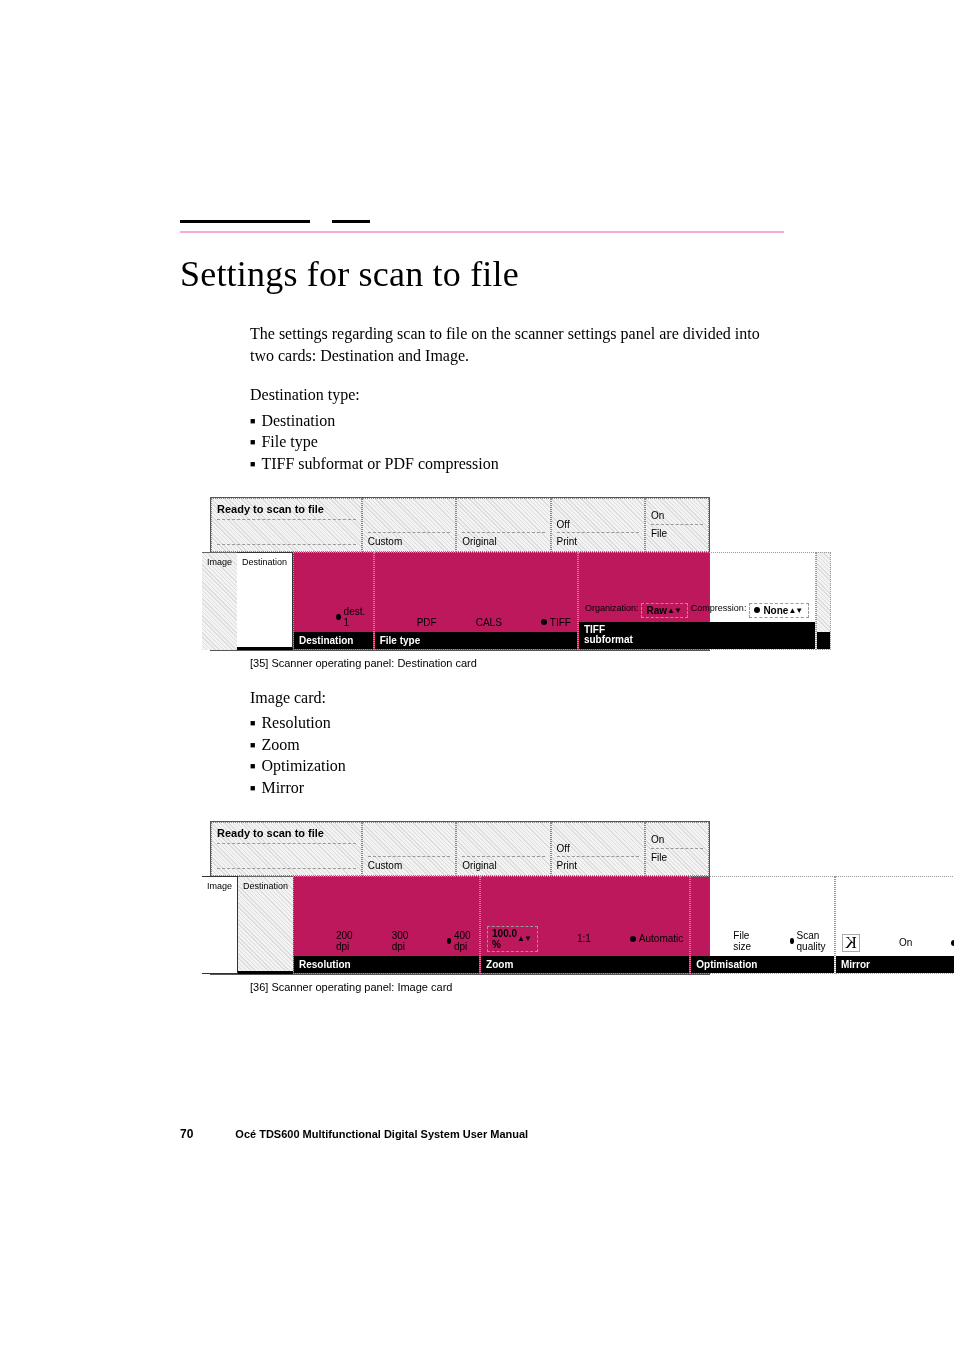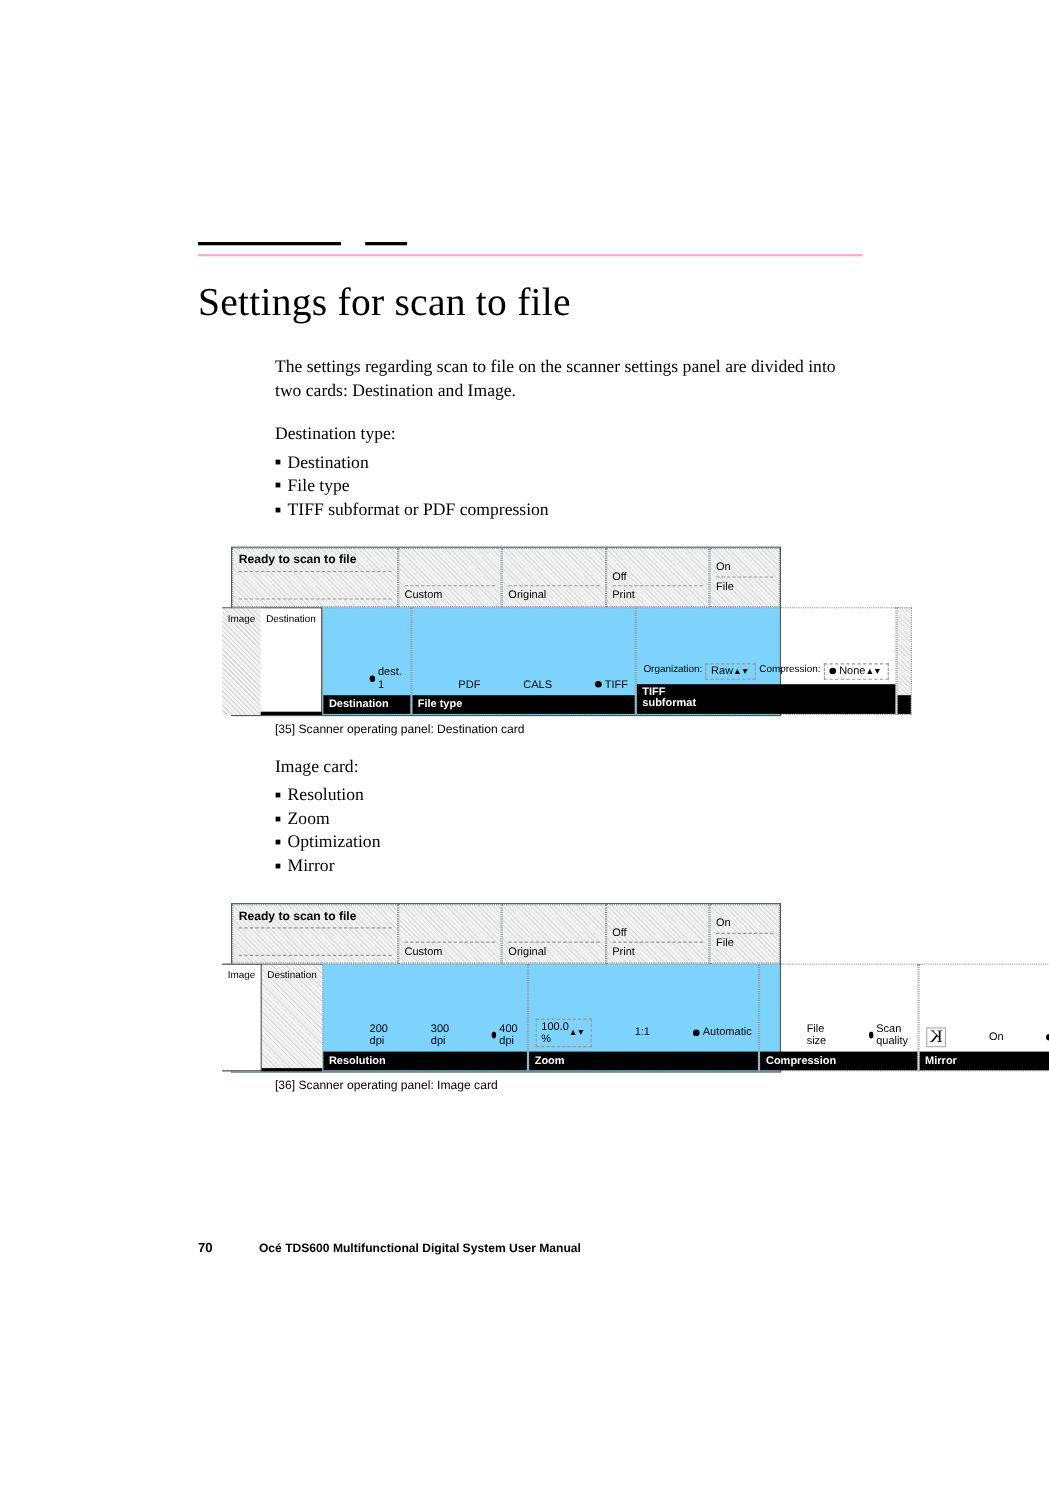--- a/index.html
+++ b/index.html
@@ -46,21 +46,21 @@
     color: #000;
   }
 
   
   .panel {
     width: 500px;
     border: 1px solid #555;
     font-family: Verdana, Geneva, sans-serif;
     font-size: 10px;
     color: #000;
-    background: #7dd3fc;
+    background: #be185d;
   }
   .panel-top {
     display: flex;
     height: 54px;
   }
   .cell {
     border: 1px dotted #888;
     position: relative;
     padding: 4px 5px;
   }
@@ -104,21 +104,21 @@
     display: flex;
     flex-direction: column;
     justify-content: flex-end;
     border: 1px dotted #999;
     padding: 4px 6px;
   }
   .options-list { display: flex; flex-direction: row; gap: 3px; }
   .opt { font-size: 10px; display:flex; align-items:center; gap:3px;padding-left:36px;}
   .radio-dot { width:6px;height:6px;border-radius:50%;background:#000;display:inline-block;}
   .inputbox {
-    border: 1px dashed #999; padding: 1px 6px 1px 4px; display:flex; justify-content:flex-end; align-items:center; font-size:10px;
+    border: 1px dashed #999; padding: 1px 6px 1px 4px; display:flex; justify-content:flex-end; align-items:center; font-size:10px;font-weight:bold;
   }
   .arrows { font-size:8px; letter-spacing:-1px;}
   .col-footer {
     background: #000; color:#fff; font-weight:bold; font-size:10px;
     padding: 3px 5px; margin: 4px -6px -4px -6px;
   }
   .label-small { font-size: 9px; margin-bottom: 1px; }
   .mirror-k {
     font-family: "Times New Roman", serif; font-size:16px; border:1px solid #aaa;
     width:18px;height:18px;display:flex;align-items:center;justify-content:center;background:#fff;
@@ -323,21 +323,21 @@
         <div class="options-col">
           <div class="options-list">
             <div class="opt">
                 <span>File size</span>
               </div>
             <div class="opt">
                 <span class="radio-dot"></span>
                 <span>Scan quality</span>
               </div>
           </div>
-          <div class="col-footer">Compression</div>
+          <div class="col-footer">Optimisation</div>
         </div>
         <div class="options-col" style="flex:0.7">
           <div class="options-list">
             <div class="mirror-k">K</div>
             <div class="opt">
                 <span>On</span>
               </div>
             <div class="opt">
                 <span class="radio-dot"></span>
                 <span>Off</span>

